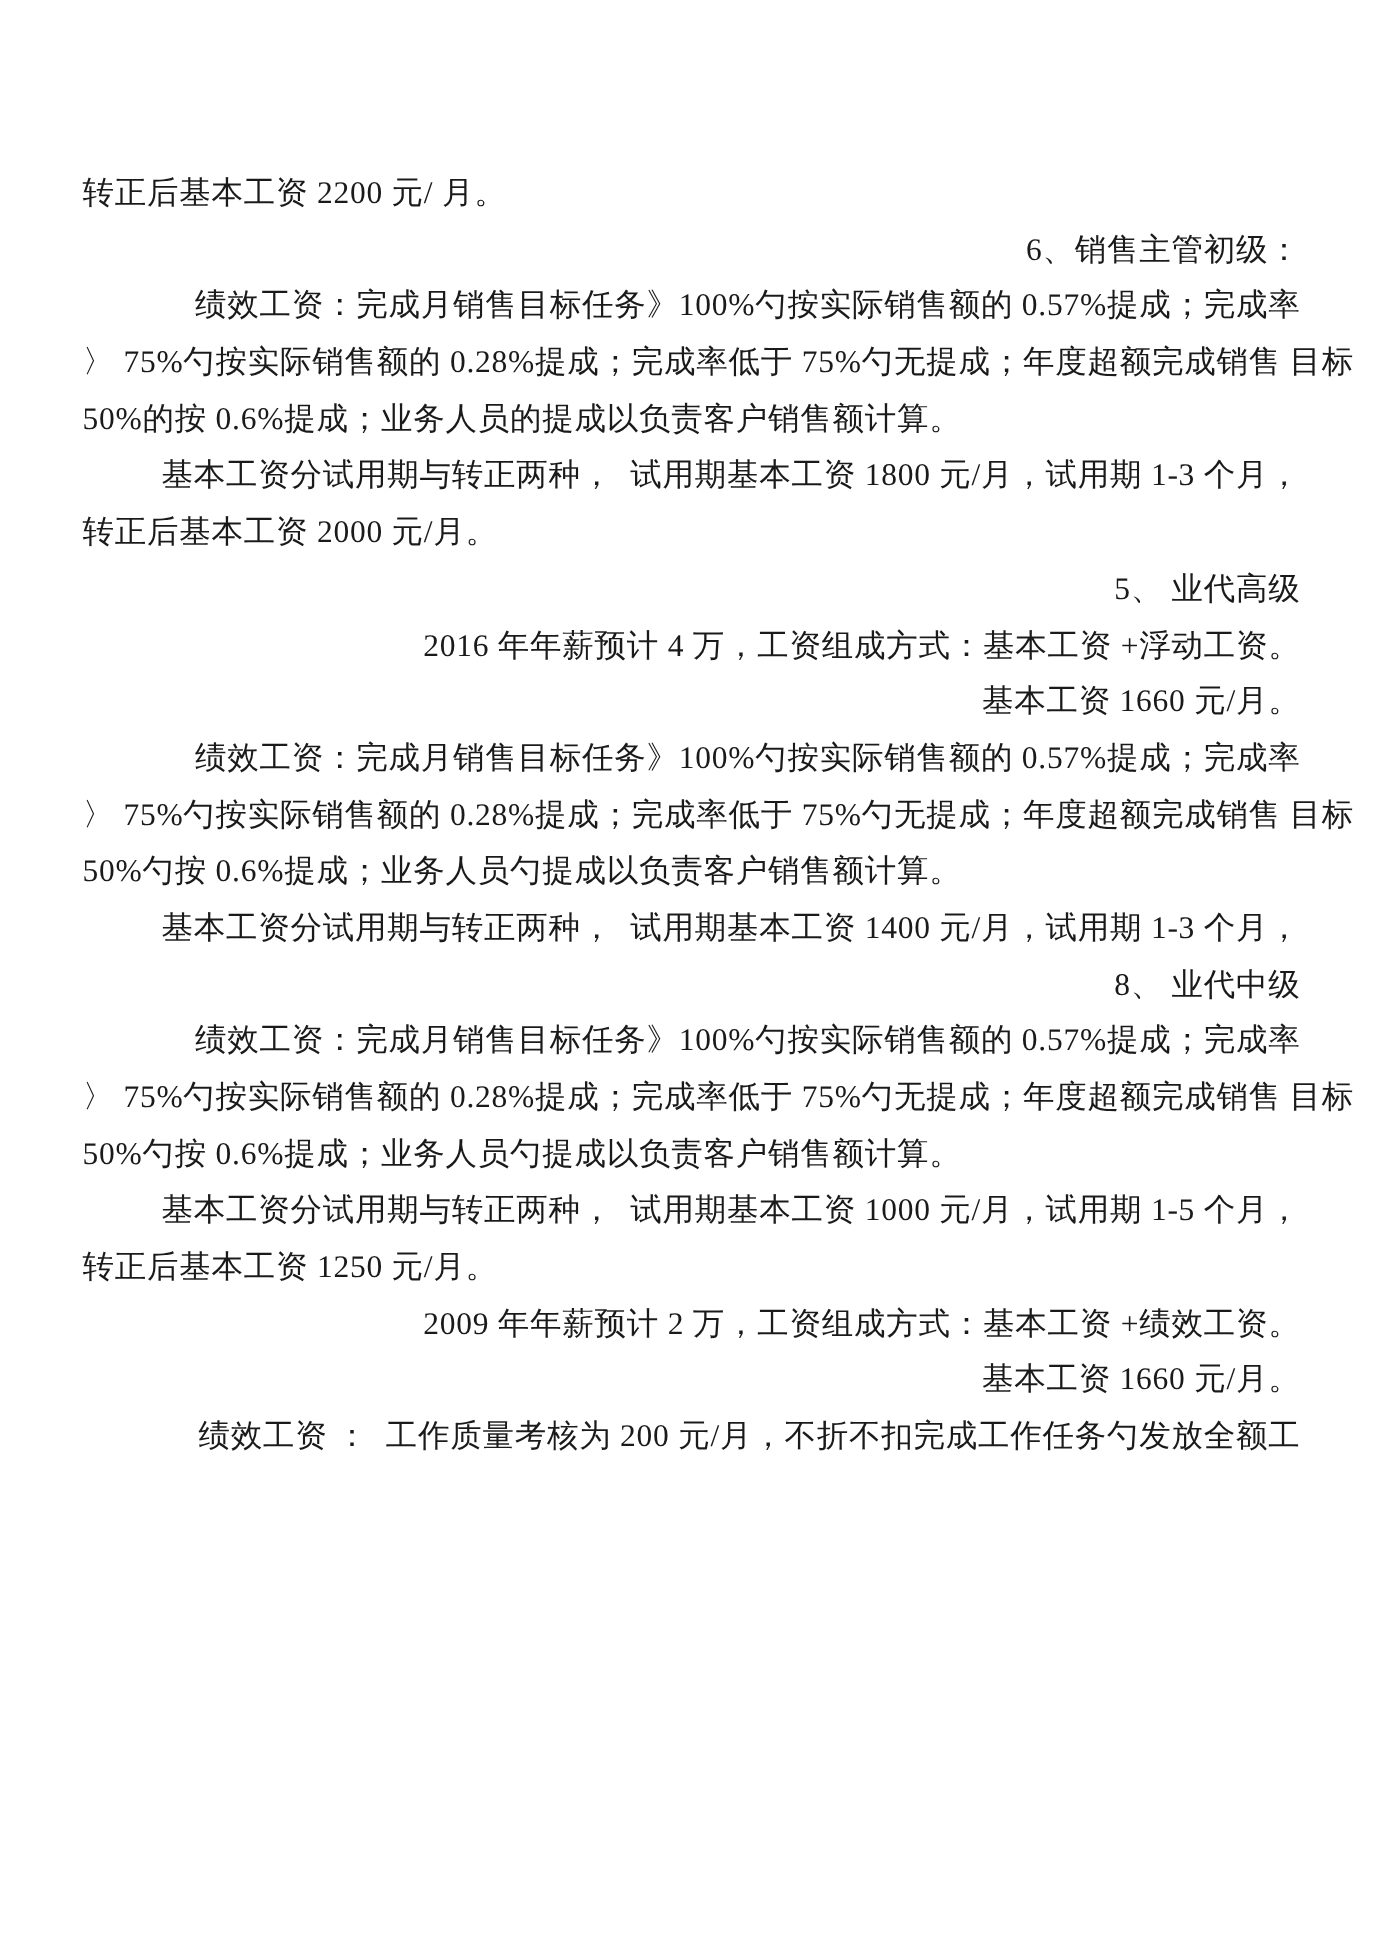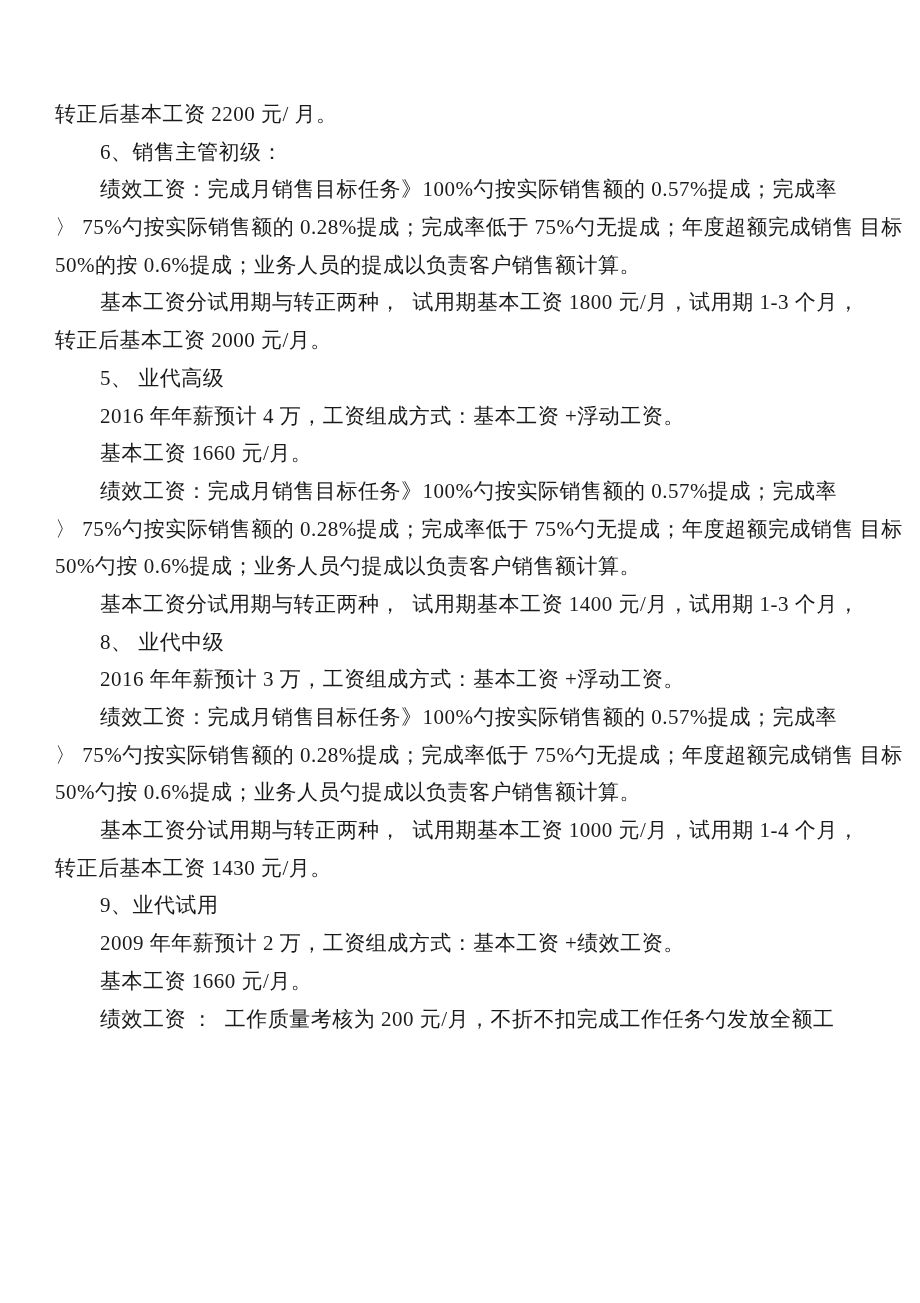--- a/index.html
+++ b/index.html
@@ -11,33 +11,34 @@
     position: relative;
     width: 920px;
     height: 1303px;
     background: #ffffff;
     overflow: hidden;
     font-family: "Liberation Serif", "DejaVu Serif", serif;
     color: #1a1a1a;
   }
   .content {
     position: absolute;
-    top: 96px;
+    top: 110px;
     left: 55px;
     width: 812px;
   }
   .line {
     height: 37.7px;
     line-height: 37.7px;
     font-size: 21px;
     white-space: pre;
     letter-spacing: 0.5px;
   }
   .line.indent {
     padding-left: 45px;
+    text-align: right;
   }
 </style>
 </head>
 <body>
 
 <div class="page">
   <div class="content">
     <div class="line">转正后基本工资 2200 元/ 月。</div>
     <div class="line indent">6、销售主管初级：</div>
     <div class="line indent">绩效工资：完成月销售目标任务》100%勺按实际销售额的 0.57%提成；完成率</div>
@@ -46,24 +47,22 @@
     <div class="line indent">基本工资分试用期与转正两种，  试用期基本工资 1800 元/月，试用期 1-3 个月，</div>
     <div class="line">转正后基本工资 2000 元/月。</div>
     <div class="line indent">5、 业代高级</div>
     <div class="line indent">2016 年年薪预计 4 万，工资组成方式：基本工资 +浮动工资。</div>
     <div class="line indent">基本工资 1660 元/月。</div>
     <div class="line indent">绩效工资：完成月销售目标任务》100%勺按实际销售额的 0.57%提成；完成率</div>
     <div class="line">〉 75%勺按实际销售额的 0.28%提成；完成率低于 75%勺无提成；年度超额完成销售 目标</div>
     <div class="line">50%勺按 0.6%提成；业务人员勺提成以负责客户销售额计算。</div>
     <div class="line indent">基本工资分试用期与转正两种，  试用期基本工资 1400 元/月，试用期 1-3 个月，</div>
     <div class="line indent">8、 业代中级</div>
-    <div class="line indent">2016 年年薪预计 3 万，工资组成方式：基本工资 +浮动工资。</div>
     <div class="line indent">绩效工资：完成月销售目标任务》100%勺按实际销售额的 0.57%提成；完成率</div>
     <div class="line">〉 75%勺按实际销售额的 0.28%提成；完成率低于 75%勺无提成；年度超额完成销售 目标</div>
     <div class="line">50%勺按 0.6%提成；业务人员勺提成以负责客户销售额计算。</div>
-    <div class="line indent">基本工资分试用期与转正两种，  试用期基本工资 1000 元/月，试用期 1-4 个月，</div>
-    <div class="line">转正后基本工资 1430 元/月。</div>
-    <div class="line indent">9、业代试用</div>
+    <div class="line indent">基本工资分试用期与转正两种，  试用期基本工资 1000 元/月，试用期 1-5 个月，</div>
+    <div class="line">转正后基本工资 1250 元/月。</div>
     <div class="line indent">2009 年年薪预计 2 万，工资组成方式：基本工资 +绩效工资。</div>
     <div class="line indent">基本工资 1660 元/月。</div>
     <div class="line indent">绩效工资 ：  工作质量考核为 200 元/月，不折不扣完成工作任务勺发放全额工</div>
   </div>
 </div>
 
 </body></html>

